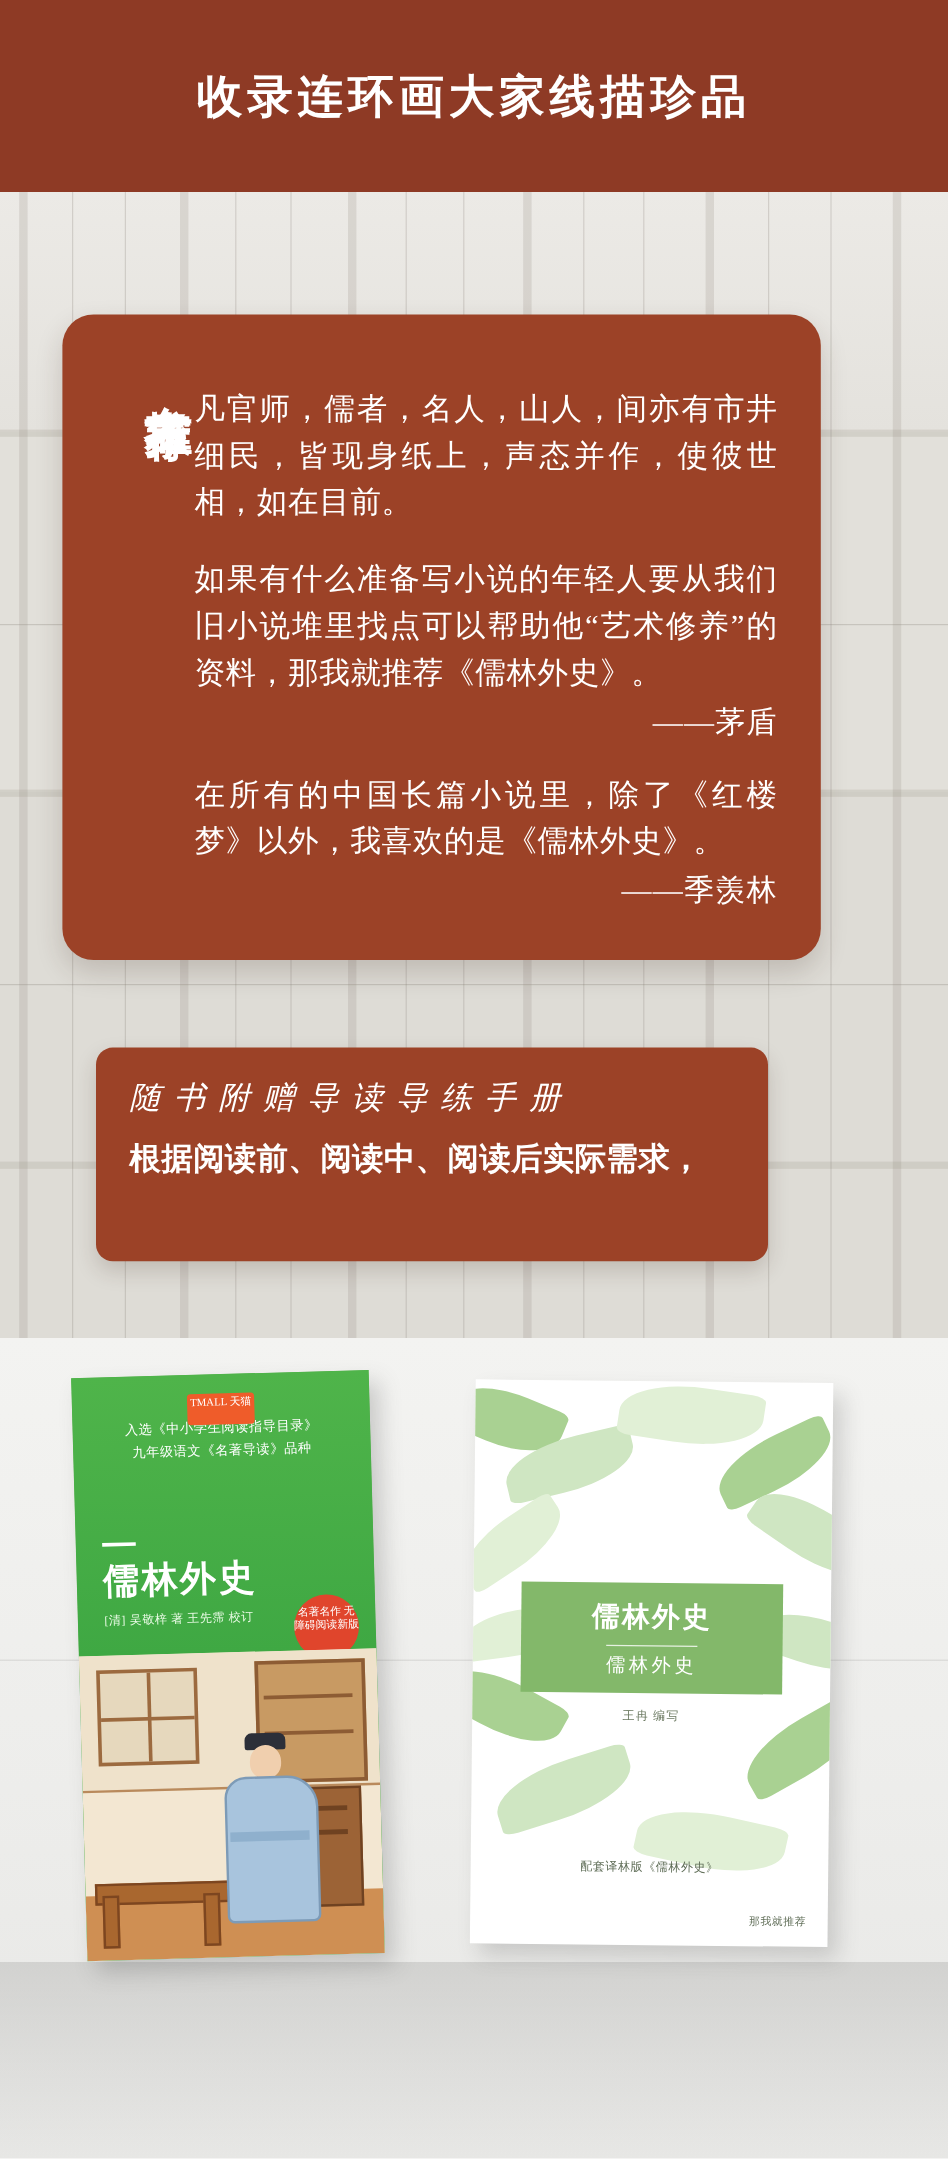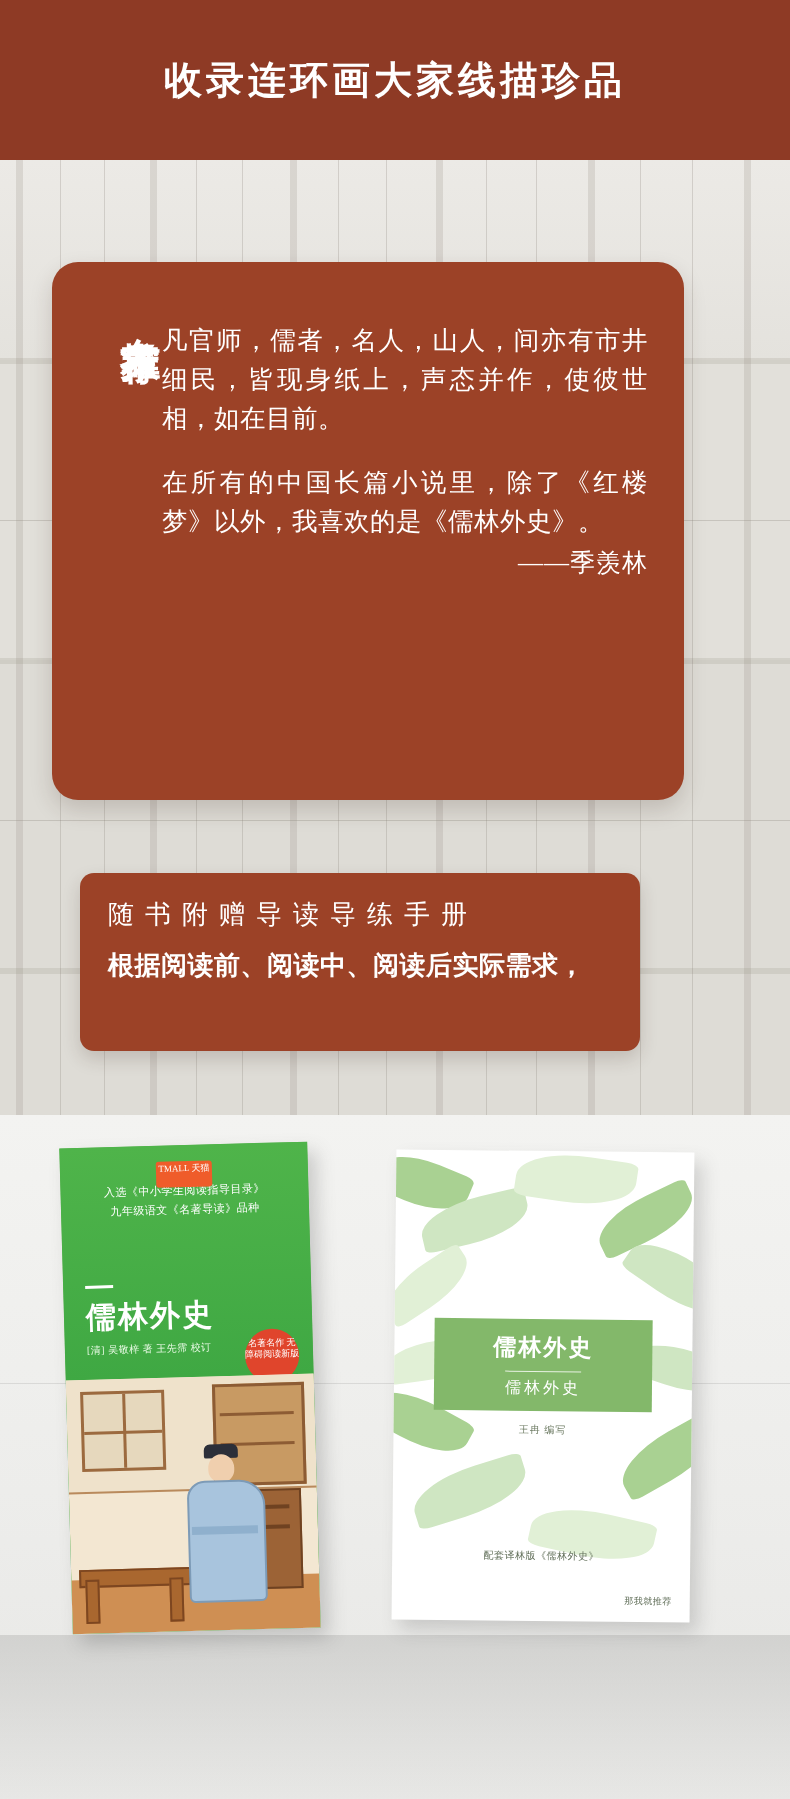--- a/index.html
+++ b/index.html
@@ -152,20 +152,21 @@
     box-shadow: 0 8px 18px rgba(60,40,30,0.18);
     color: #ffffff;
     box-sizing: border-box;
     padding: 24px 28px 0 28px;
   }
   .bonus-title {
     font-size: 26px;
     letter-spacing: 11px;
     margin-bottom: 16px;
     white-space: nowrap;
+    font-style: italic;
   }
   .bonus-line {
     font-size: 26px;
     font-weight: bold;
     line-height: 1.42;
     letter-spacing: 0.5px;
   }
 
   
   .photo {
@@ -443,20 +444,24 @@
   </div>
 
   <div class="quote-card">
     <div class="quote-label">名家推荐</div>
     <div class="quote-body">
 
       <div class="quote-block">
         <div class="quote-text">凡官师，儒者，名人，山人，间亦有市井细民，皆现身纸上，声态并作，使彼世相，如在目前。</div>
       </div>
 
+      <div class="quote-block">
+        <div class="quote-text">如果有什么准备写小说的年轻人要从我们旧小说堆里找点可以帮助他“艺术修养”的资料，那我就推荐《儒林外史》。</div>
+        <div class="quote-attr">——茅盾</div>
+      </div>
 
       <div class="quote-block">
         <div class="quote-text">在所有的中国长篇小说里，除了《红楼梦》以外，我喜欢的是《儒林外史》。</div>
         <div class="quote-attr">——季羡林</div>
       </div>
 
     </div>
   </div>
 
   <div class="bonus-card">

